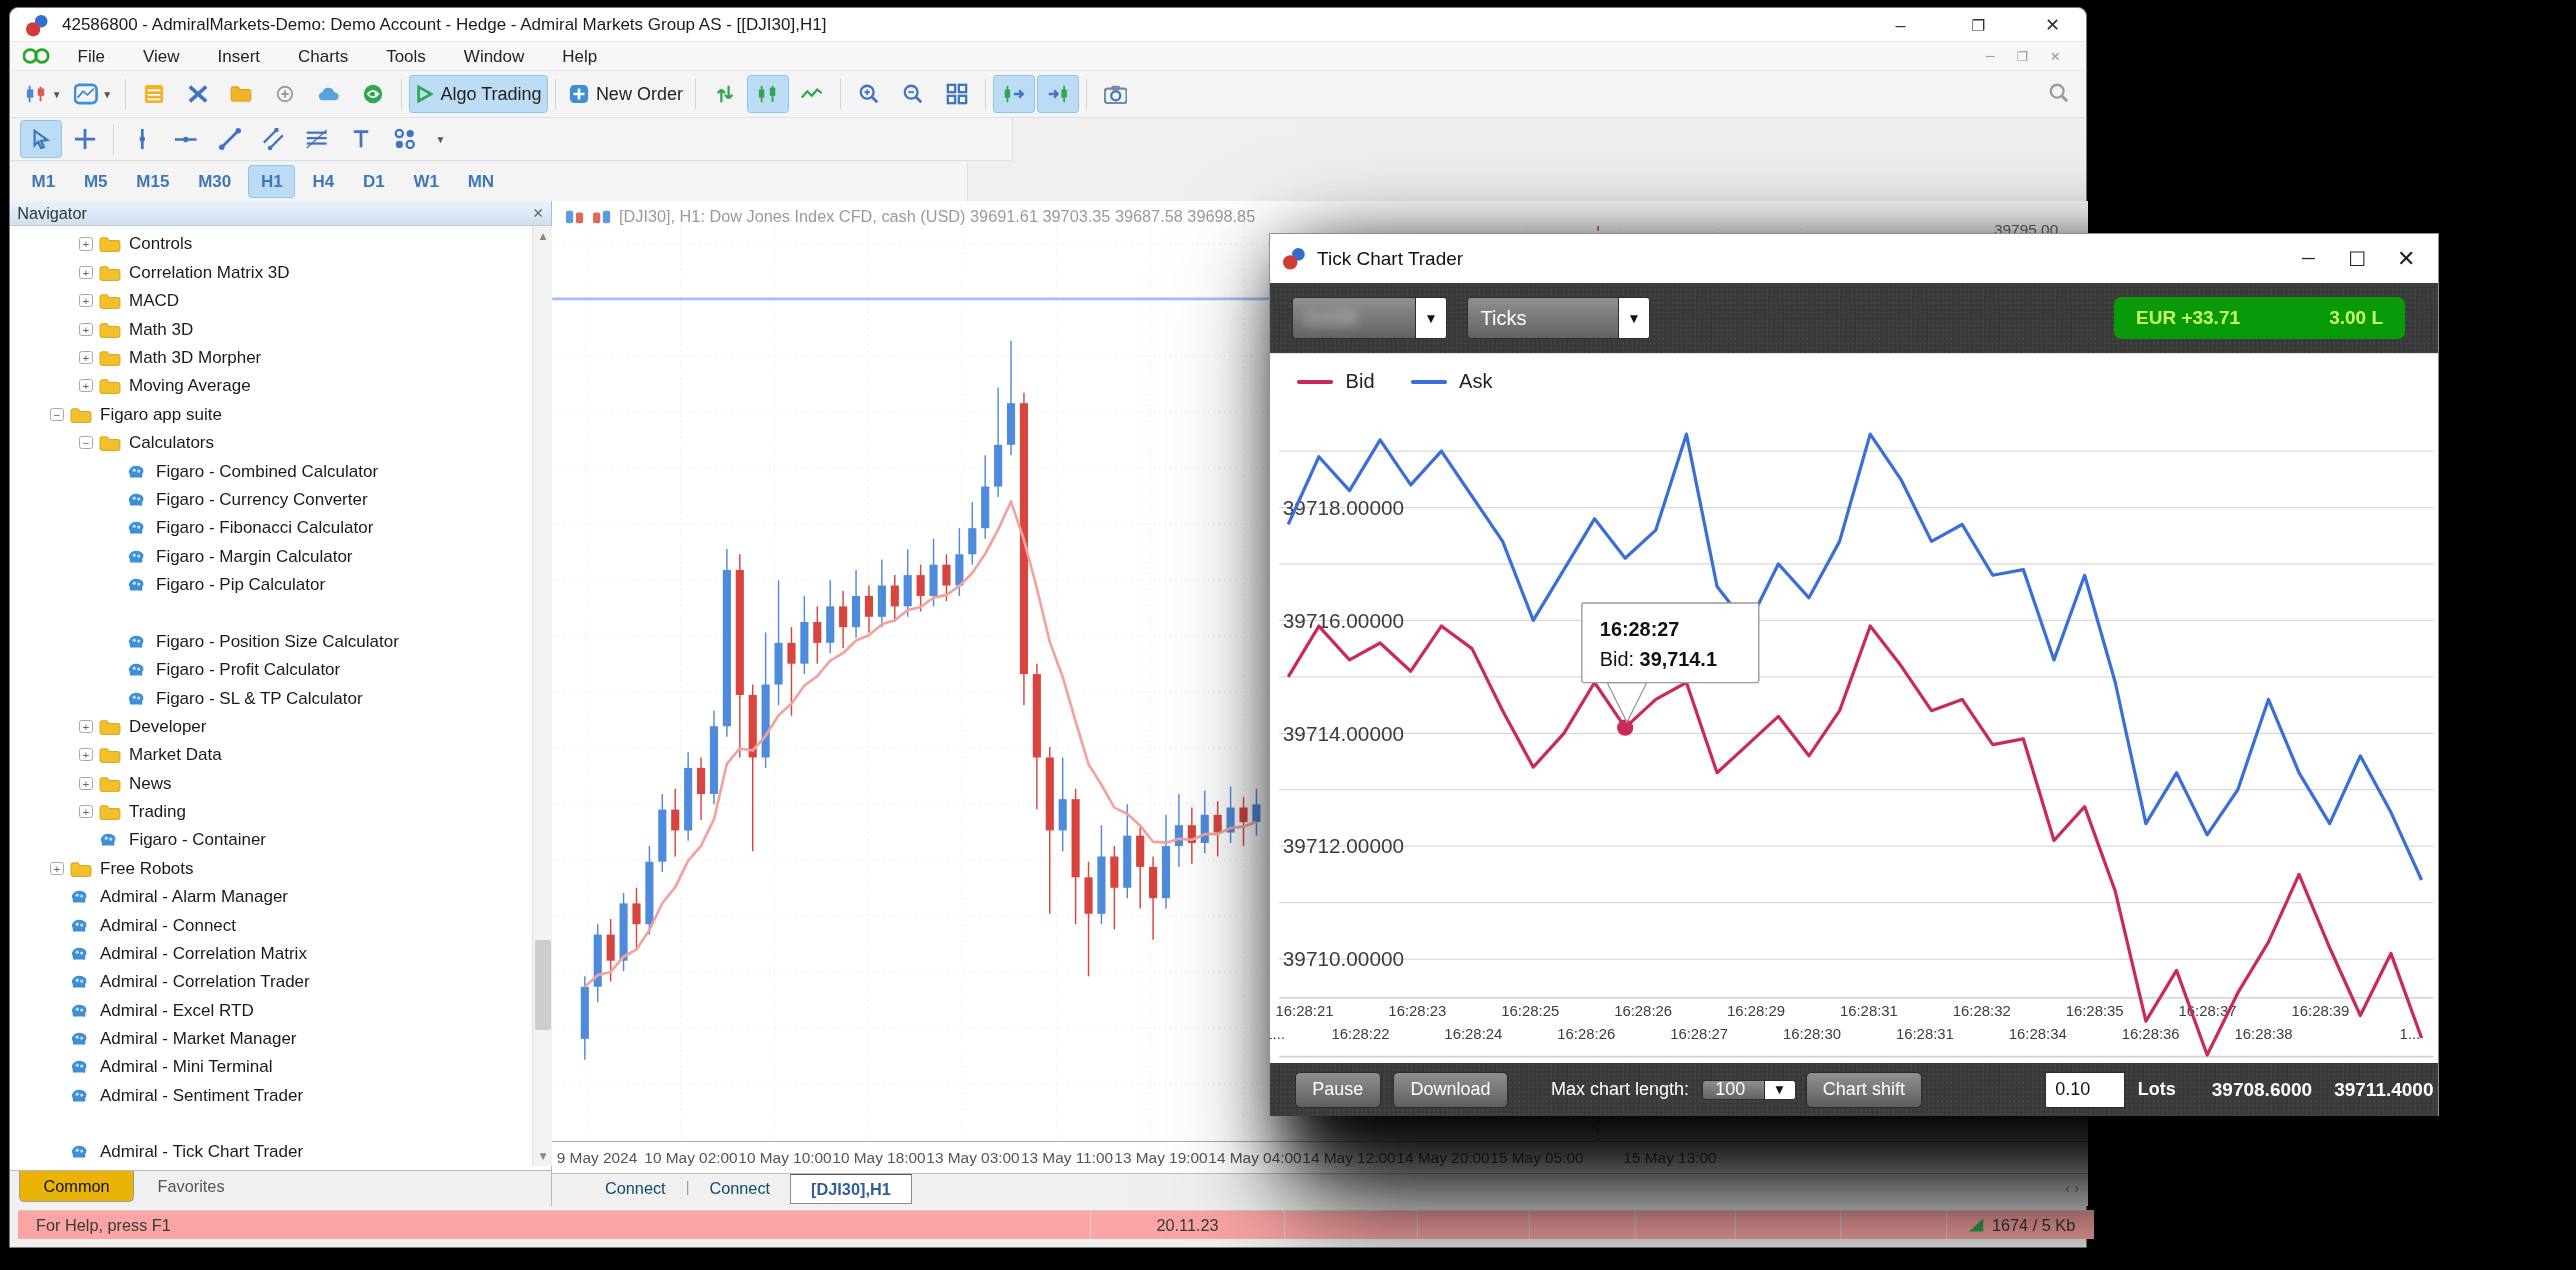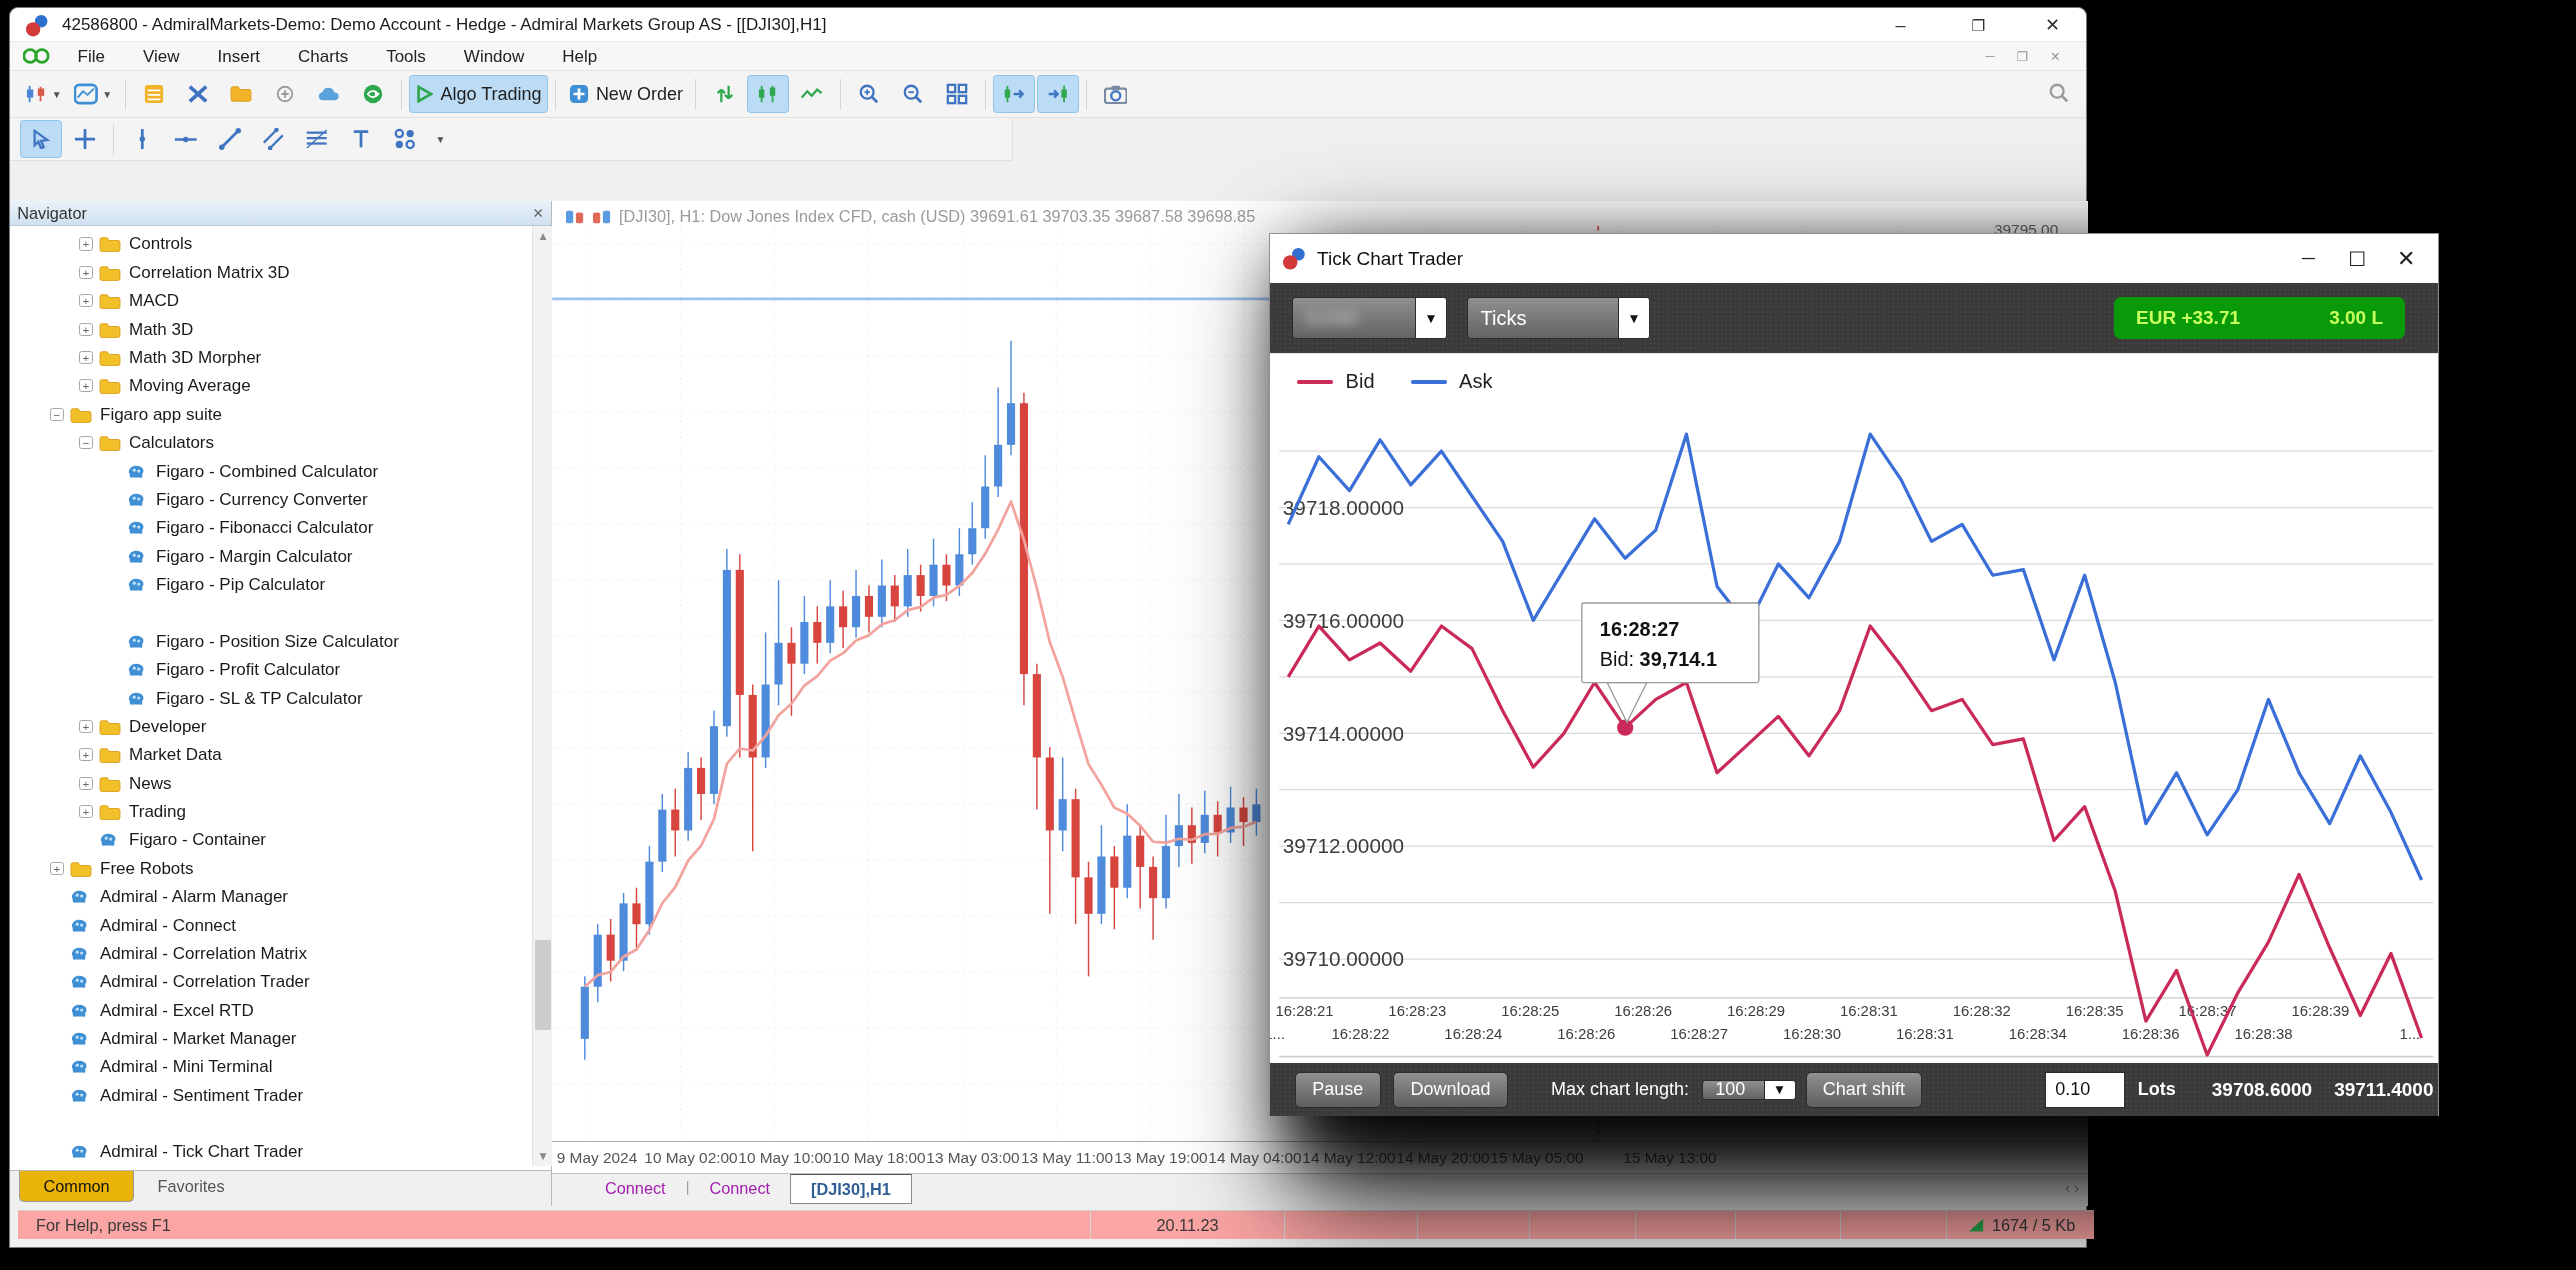--- a/index.html
+++ b/index.html
@@ -44,21 +44,21 @@
   .ntab.active{background:#eab308;border:0.9px solid #9a9a9a;border-top:none;border-radius:0 0 5.4px 5.4px;color:#111;}
 
   
   #chartpanel{left:542px;top:193px;width:1536px;height:1005px;background:#fff;}
   #charthdr{left:12.6px;top:3.6px;height:23.5px;display:flex;align-items:center;gap:7.2px;}
   #charthdr .txt{font-size:16.3px;color:#9a9a9a;white-space:nowrap;}
   #pricelabel{font-size:15.4px;color:#666;}
   #datebar{left:0;top:940px;width:100%;height:33px;background:#fff;border-top:0.9px solid #aaa;}
   .datelbl{position:absolute;top:7.2px;font-size:15.4px;color:#555;transform:translateX(-50%);white-space:nowrap;}
   #charttabs{left:0;top:972px;width:100%;height:33px;background:#f0f0f0;border-top:0.9px solid #c0c0c0;display:flex;align-items:flex-start;padding-left:33px;}
-  .ctab{font-size:16.3px;color:#a21caf;padding:4.5px 20px;}
+  .ctab{font-size:16.3px;color:#0c4a6e;padding:4.5px 20px;}
   .ctab.active{background:#fff;border:0.9px solid #8a8a8a;border-top:1.8px solid #555;color:#2f5e96;font-weight:bold;}
   .ctabsep{color:#999;padding-top:4.5px;}
   .ctabnav{margin-left:auto;color:#888;font-size:14.5px;padding:5.4px 9px;}
 
   
   #statusbar{left:8px;top:1202px;width:100%;height:29px;background:#fca5a5;border-top:0.9px solid #cfcfcf;}
   .scell{position:absolute;top:0;height:100%;border-left:0.9px solid #d6d6d6;display:flex;align-items:center;justify-content:center;font-size:16.3px;color:#3a3a3a;}
   #helptext{position:absolute;left:18px;top:0;height:100%;display:flex;align-items:center;font-size:16.3px;color:#3a3a3a;}
 
   
@@ -322,20 +322,31 @@
         <svg width="23.5" height="22" viewBox="0 0 26 24">
             <circle cx="7" cy="6" r="4" fill="none" stroke="#3f74c0" stroke-width="2.5"></circle>
             <circle cx="19" cy="6" r="4" fill="#3f74c0"></circle>
             <circle cx="7" cy="18" r="4" fill="#3f74c0"></circle>
             <circle cx="19" cy="18" r="4" fill="none" stroke="#3f74c0" stroke-width="2.5"></circle>
           </svg>
       </div>
       <span class="caret" style="margin-left:9px">▼</span>
     </div>
 
+    <div id="tfbar" class="abs">
+        <div class="tf-btn">M1</div>
+        <div class="tf-btn">M5</div>
+        <div class="tf-btn">M15</div>
+        <div class="tf-btn">M30</div>
+        <div class="tf-btn active">H1</div>
+        <div class="tf-btn">H4</div>
+        <div class="tf-btn">D1</div>
+        <div class="tf-btn">W1</div>
+        <div class="tf-btn">MN</div>
+      </div>
 
     <div id="nav" class="abs">
       <div id="navhdr" class="abs">
         <span>Navigator</span>
         <span style="color:#666;font-size:13.6px">✕</span>
       </div>
       <div id="navtree" class="abs">
           <div class="trow" style="top: 3.6px;">
             <span class="toggle" style="left: 69px;">+</span>
             <svg class="fold" width="22" height="16.3" style="left: 89px;" viewBox="0 0 24 18">

